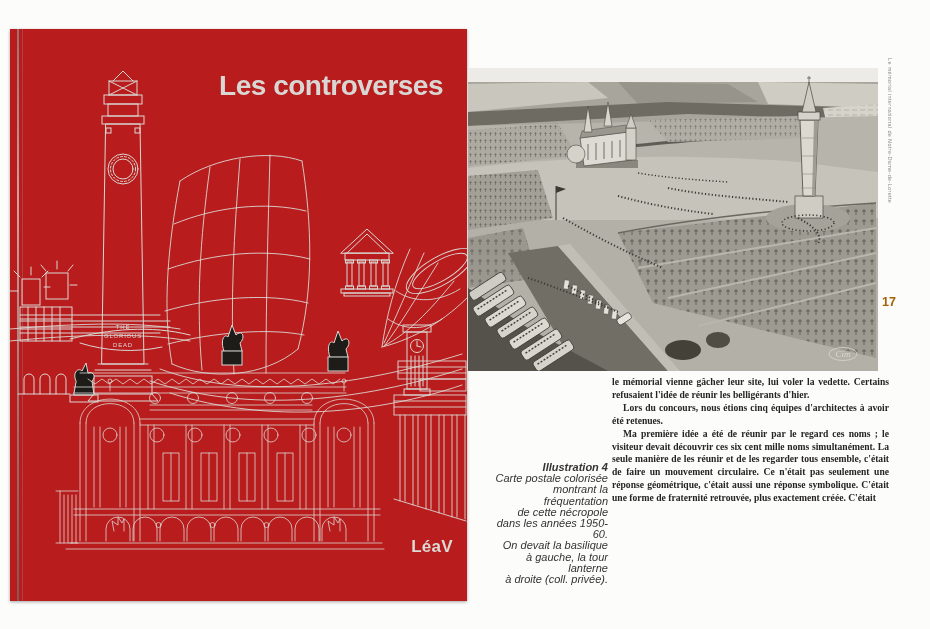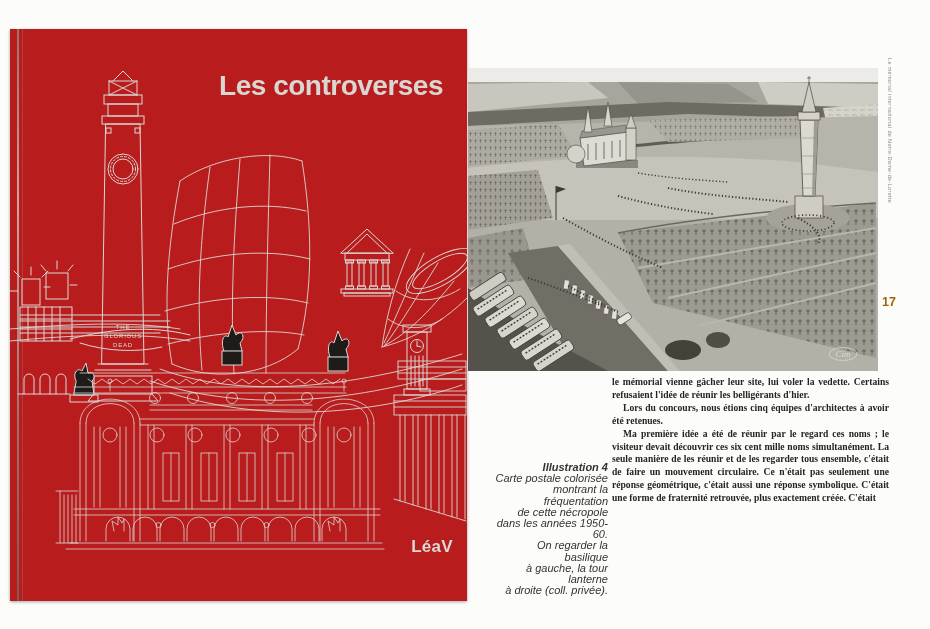--- a/index.html
+++ b/index.html
@@ -396,21 +396,21 @@
       </g>
     </g>
   </svg>
 
   <div class="caption">
     <span class="cap-label">Illustration 4</span>
     <span class="cap-line">Carte postale colorisée</span>
     <span class="cap-line">montrant la fréquentation</span>
     <span class="cap-line">de cette nécropole</span>
     <span class="cap-line">dans les années 1950-60.</span>
-    <span class="cap-line">On regarder la basilique</span>
+    <span class="cap-line">On devait la basilique</span>
     <span class="cap-line">à gauche, la tour lanterne</span>
     <span class="cap-line">à droite (coll. privée).</span>
   </div>
 
   <div class="bodytext">
     <p>le mémorial vienne gâcher leur site, lui voler la vedette. Certains refusaient l'idée de réunir les belligérants d'hier.</p>
     <p class="indent">Lors du concours, nous étions cinq équipes d'architectes à avoir été retenues.</p>
     <p class="indent">Ma première idée a été de réunir par le regard ces noms ; le visiteur devait découvrir ces six cent mille noms simultanément. La seule manière de les réunir et de les regarder tous ensemble, c'était de faire un mouvement circulaire. Ce n'était pas seulement une réponse géométrique, c'était aussi une réponse symbolique. C'était une forme de fraternité retrouvée, plus exactement créée. C'était</p>
   </div>
 

